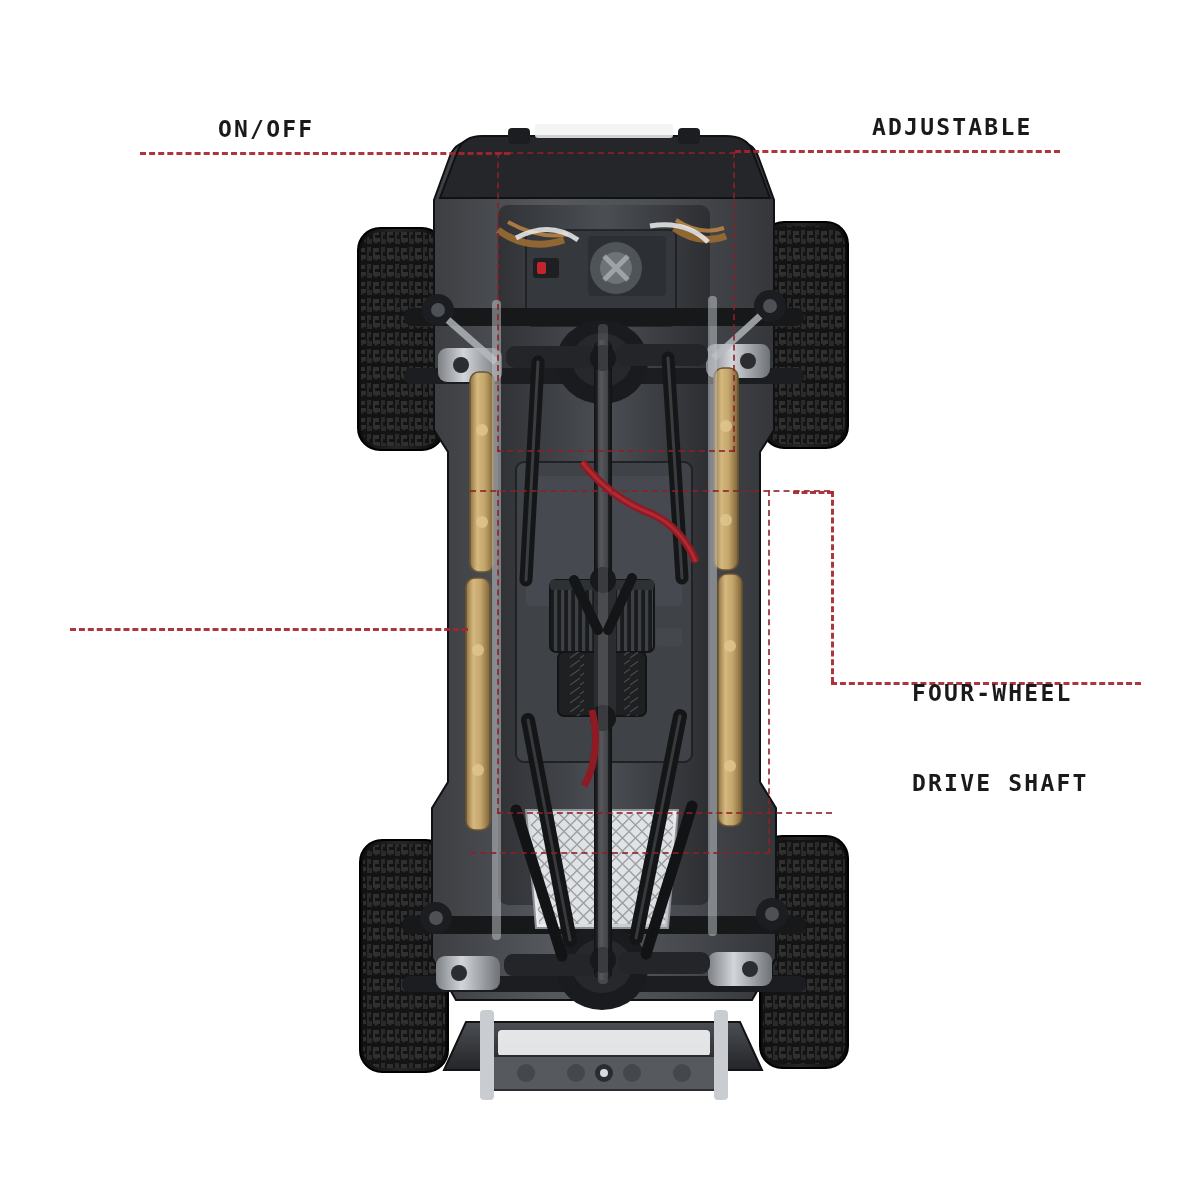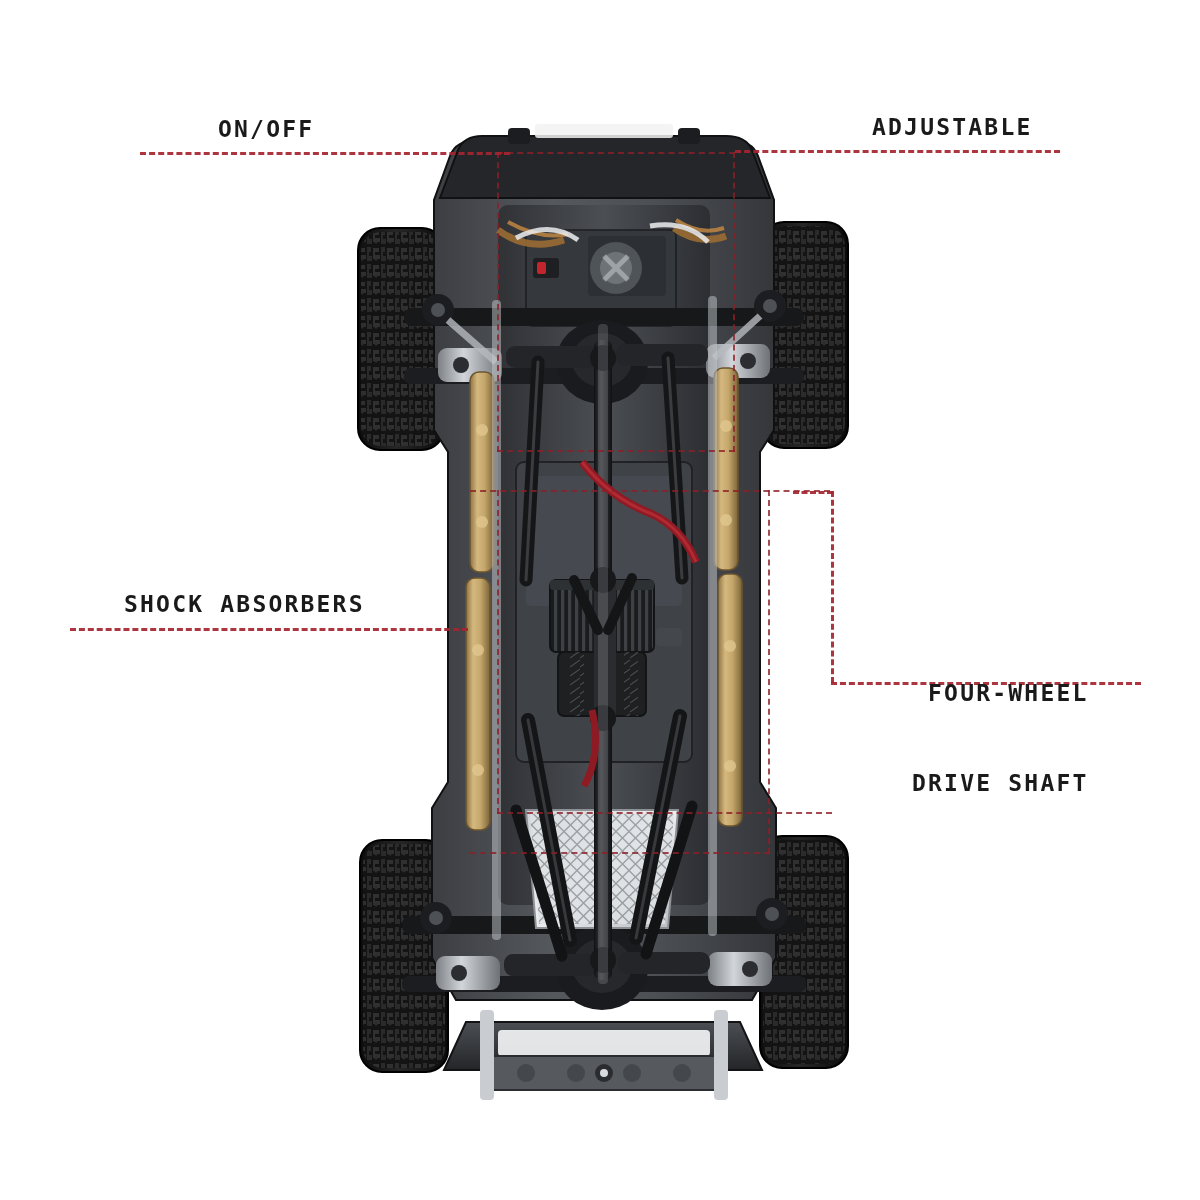--- a/index.html
+++ b/index.html
@@ -26,21 +26,21 @@
     font-size: 23px;
     font-weight: 700;
     letter-spacing: 2.2px;
     line-height: 30px;
     white-space: pre;
     user-select: none;
   }
   #label-onoff      { left: 218px; top: 114px; }
   #label-adjustable { left: 857px; top: 112px; margin-left: 15px; }
   #label-shock      { left: 124px; top: 589px; }
-  #label-fourwheel  { left: 912px; top: 618px; text-align: right; }
+  #label-fourwheel  { left: 912px; top: 618px; }
 
   
   .dash-h {
     position: absolute;
     height: 0;
     border-top: 3px dashed #a6242f;
     opacity: .92;
   }
   .dash-v {
     position: absolute;
@@ -354,20 +354,19 @@
   <div class="dash-h" id="leader-adjustable"></div>
   <div class="dash-h" id="leader-shock"></div>
   <div class="dash-h" id="leader-4wd-top"></div>
   <div class="dash-v" id="leader-4wd-vert"></div>
   <div class="dash-h" id="leader-4wd-bottom"></div>
 
   <div class="callout-label" id="label-onoff">ON/OFF</div>
 
   <div class="callout-label" id="label-adjustable">ADJUSTABLE</div>
 
-  <div class="callout-label" id="label-shock">SHOCK ABSORBERS</div>
 
   <div class="callout-label" id="label-fourwheel">
     <div>FOUR-WHEEL</div>
     <div>DRIVE SHAFT</div>
   </div>
 
 </div>
 
 </body></html>

